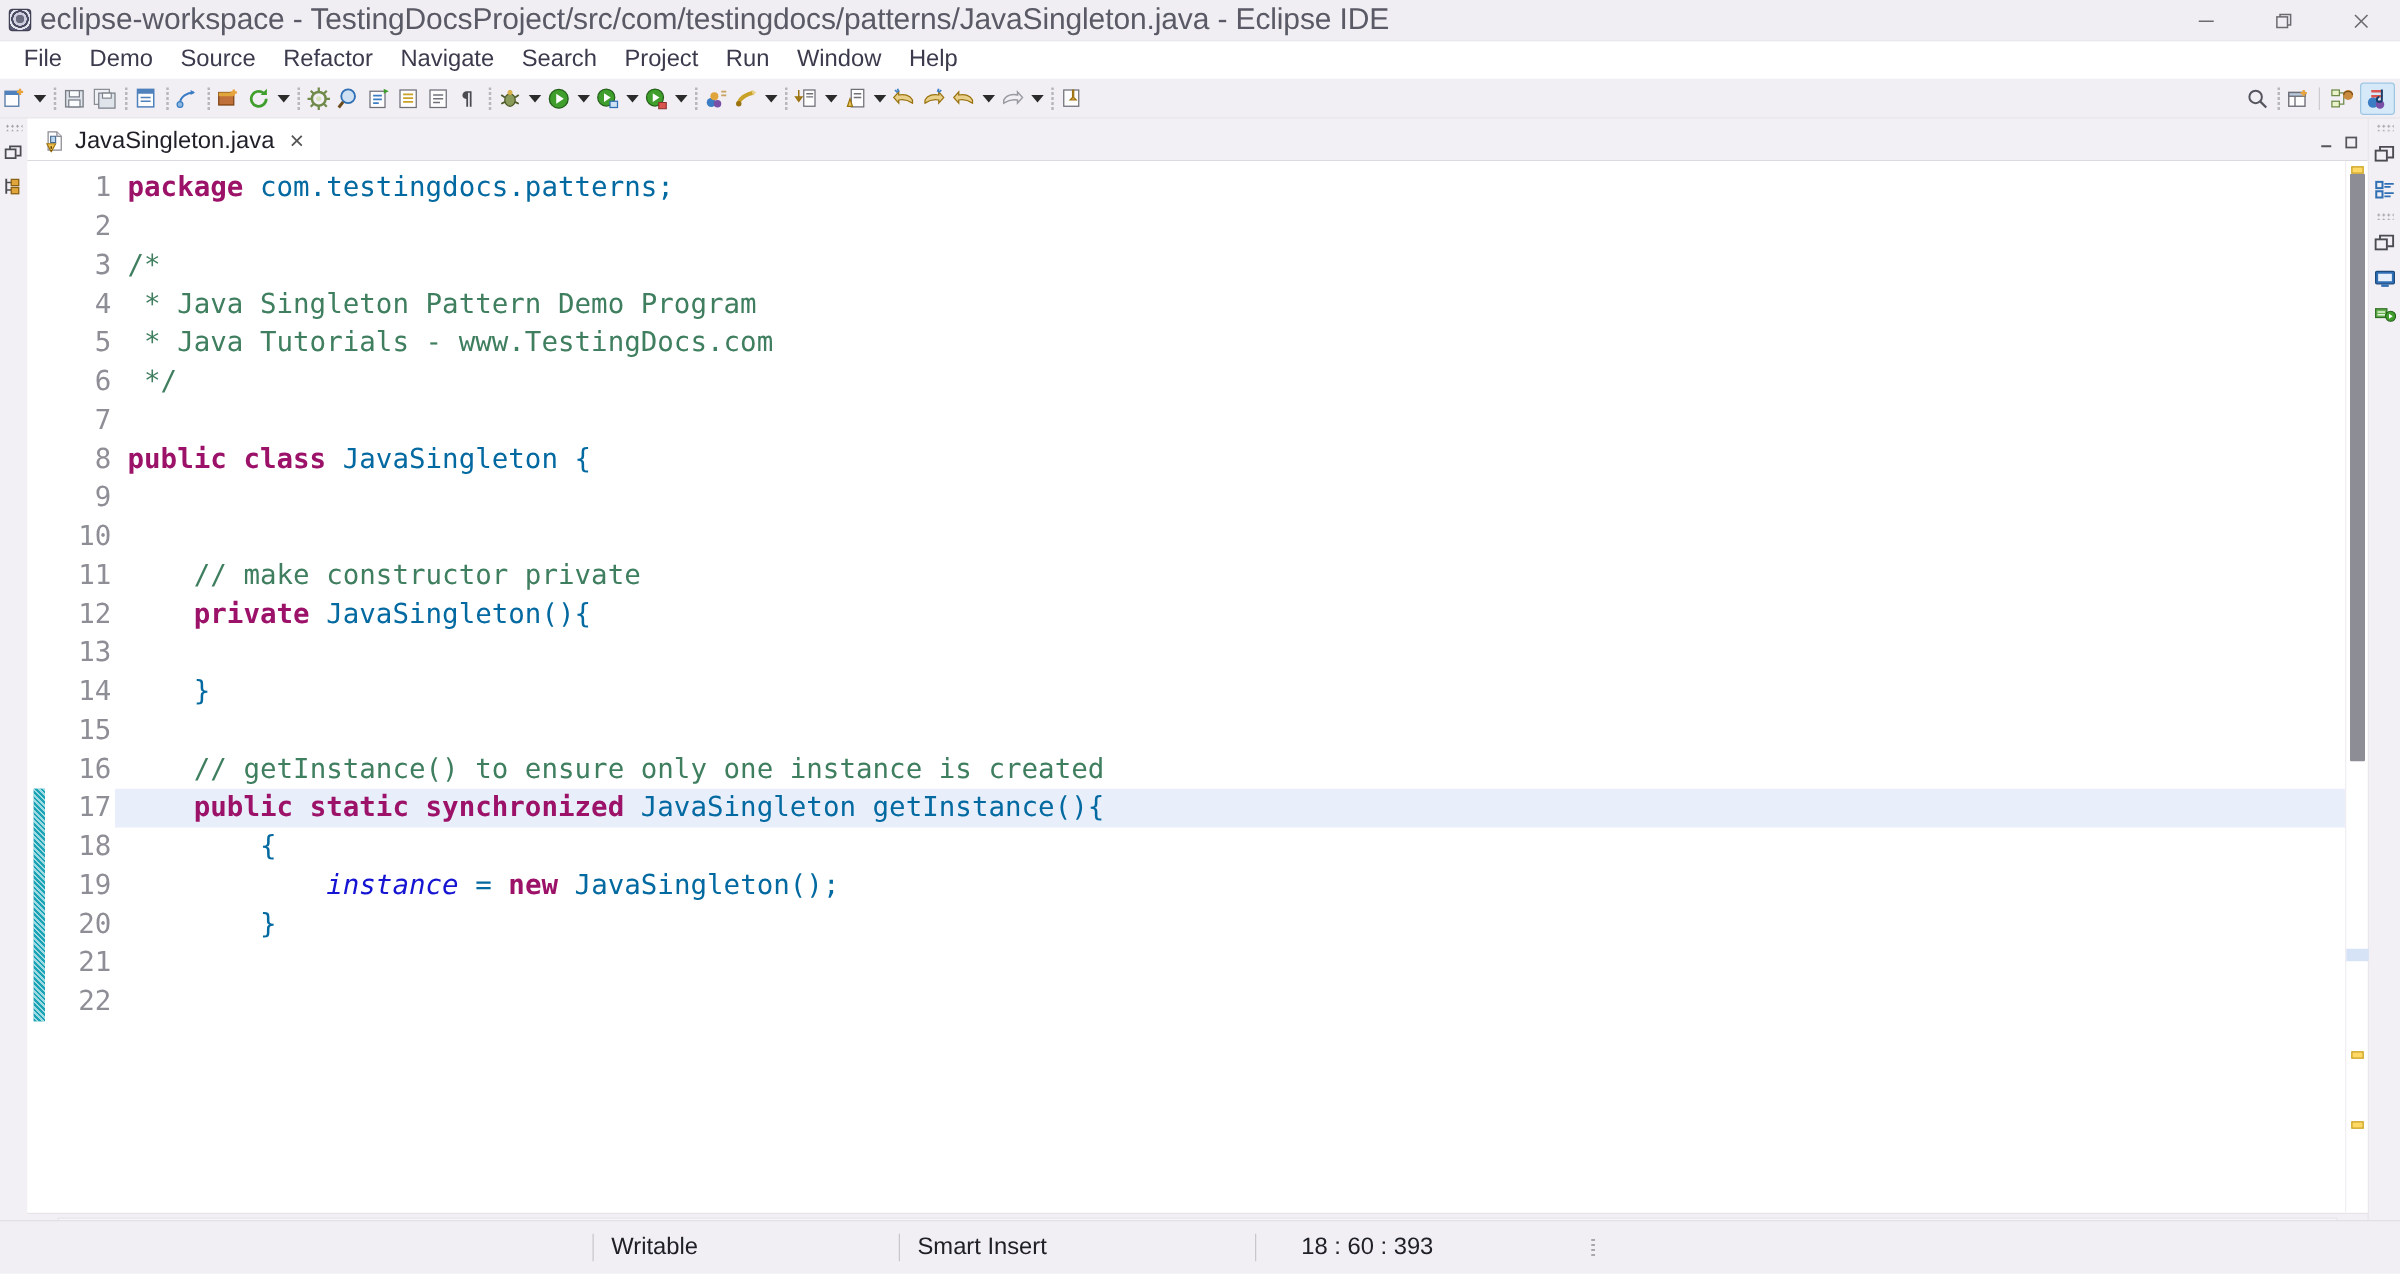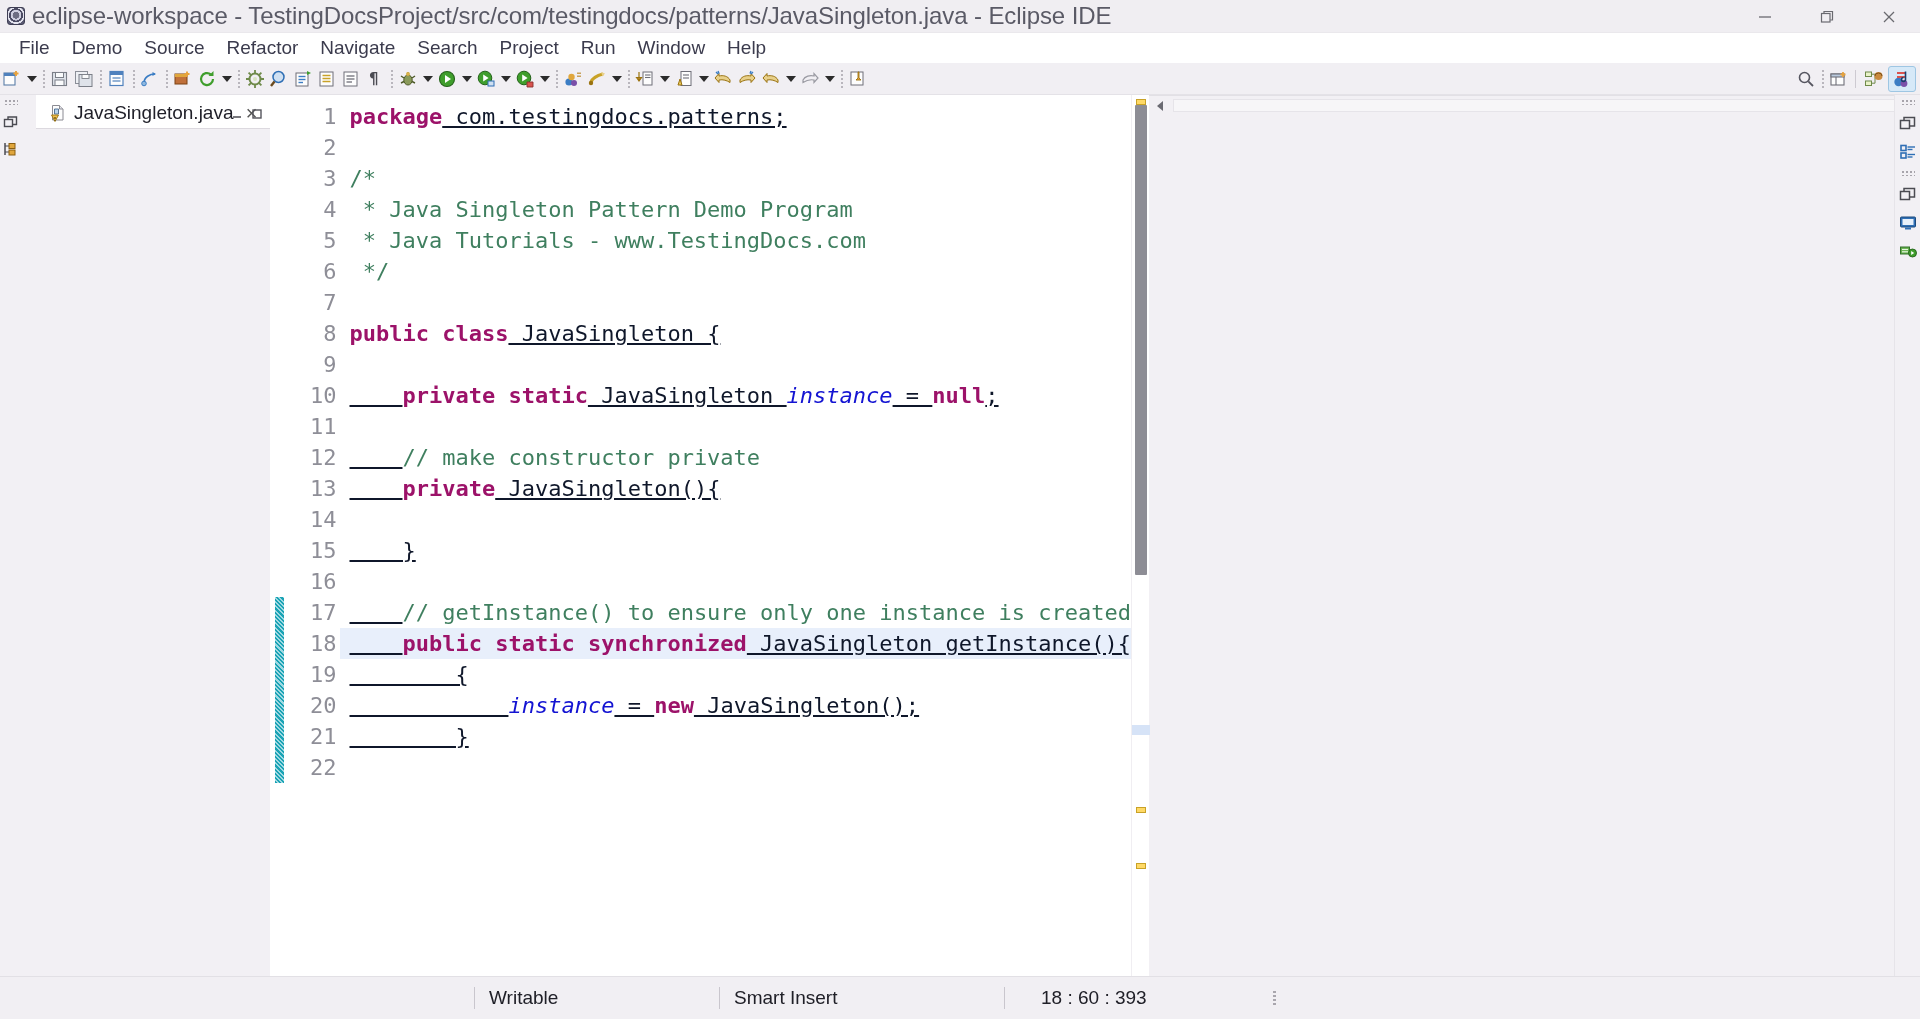--- a/index.html
+++ b/index.html
@@ -127,23 +127,22 @@
   .dotgrip {
     width: 14px; height: 6px; margin-bottom: 5px;
     background-image: radial-gradient(circle, #a7a4ab 0.8px, transparent 1px);
     background-size: 4px 4px;
   }
   #left-edge .mini-icon { width: 20px; height: 26px; display:flex; align-items:center; justify-content:center; }
 
   
   #editor-col {
     flex: 1 1 auto; height: 100%;
-    display: flex; flex-direction: row;
+    display: flex; flex-direction: column;
     min-width: 0;
-    margin-left: 14px;
   }
 
   
   #tabstrip {
     height: 34px; width: 100%;
     background: #f2f0f4;
     display: flex; align-items: flex-end;
     position: relative;
     border-bottom: 1px solid #dcd9df;
   }
@@ -229,21 +228,21 @@
     white-space: pre;
   }
   .cline.hl {
     background: #e8effb;
     margin-left: -10px; padding-left: 10px;
     width: calc(100% + 10px);
   }
   .kw   { color: #9c1269; font-weight: bold; }
   .cmt  { color: #3f7f5f; }
   .fld  { color: #1414d2; font-style: italic; }
-  .pln  { color: #0f172a; text-decoration: underline; }
+  .pln  { color: #0369a1; }
 
   
   #vscroll {
     width: 18px; flex: 0 0 auto;
     background: #ffffff;
     position: relative;
     border-left: 1px solid #f0eef2;
   }
   #vthumb {
     position: absolute; left: 3px; width: 12px;
@@ -731,21 +730,20 @@
       <div id="code-pane">
           <div class="cline"><span class="kw">package</span><span class="pln"> com.testingdocs.patterns;</span></div>
           <div class="cline">&nbsp;</div>
           <div class="cline"><span class="cmt">/*</span></div>
           <div class="cline"><span class="cmt"> * Java Singleton Pattern Demo Program</span></div>
           <div class="cline"><span class="cmt"> * Java Tutorials - www.TestingDocs.com</span></div>
           <div class="cline"><span class="cmt"> */</span></div>
           <div class="cline">&nbsp;</div>
           <div class="cline"><span class="kw">public class</span><span class="pln"> JavaSingleton {</span></div>
           <div class="cline">&nbsp;</div>
-          <div class="cline"><span class="pln">    </span><span class="kw">private static</span><span class="pln"> JavaSingleton </span><span class="fld">instance</span><span class="pln"> = </span><span class="kw">null</span><span class="pln">;</span></div>
           <div class="cline">&nbsp;</div>
           <div class="cline"><span class="pln">    </span><span class="cmt">// make constructor private</span></div>
           <div class="cline"><span class="pln">    </span><span class="kw">private</span><span class="pln"> JavaSingleton(){</span></div>
           <div class="cline">&nbsp;</div>
           <div class="cline"><span class="pln">    }</span></div>
           <div class="cline">&nbsp;</div>
           <div class="cline"><span class="pln">    </span><span class="cmt">// getInstance() to ensure only one instance is created</span></div>
           <div class="cline hl"><span class="pln">    </span><span class="kw">public static synchronized</span><span class="pln"> JavaSingleton getInstance(){</span></div>
           <div class="cline"><span class="pln">        {</span></div>
           <div class="cline"><span class="pln">            </span><span class="fld">instance</span><span class="pln"> = </span><span class="kw">new</span><span class="pln"> JavaSingleton();</span></div>

